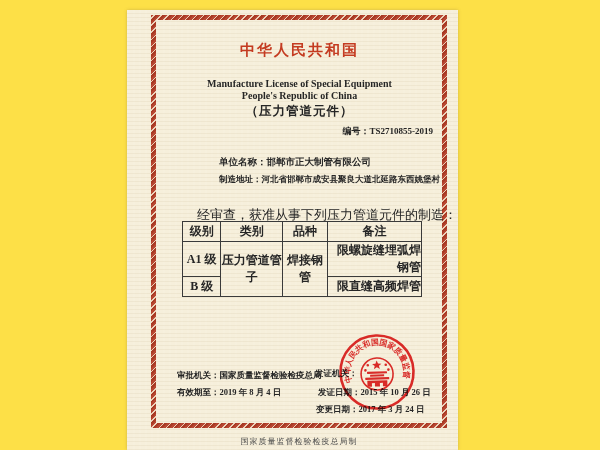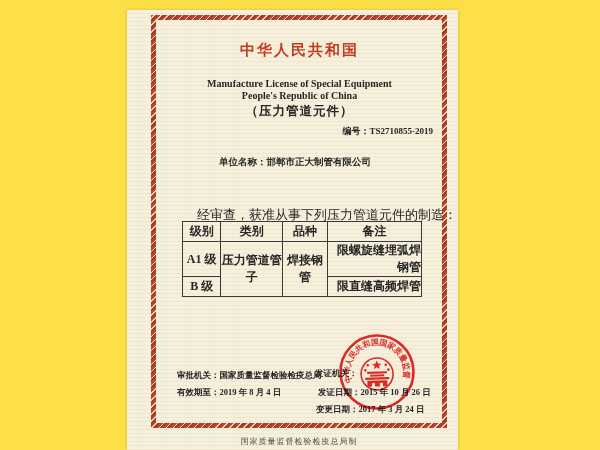--- a/index.html
+++ b/index.html
@@ -47,20 +47,21 @@
 
     <div class="inner">
       <div class="ctr red t-cn1">中华人民共和国</div>
       <div class="ctr ink t-en1">Manufacture License of Special Equipment</div>
       <div class="ctr ink t-en2">People's Republic of China</div>
       <div class="ctr ink t-sub">（压力管道元件）</div>
 
       <div class="serial ink">编号：TS2710855-2019</div>
 
       <div class="bodyline ink l-company">单位名称：邯郸市正大制管有限公司</div>
+      <div class="bodyline ink l-address">制造地址：河北省邯郸市成安县聚良大道北延路东西姚堡村</div>
       <div class="l-intro ink">经审查，获准从事下列压力管道元件的制造：</div>
 
       <table class="lic">
         <tbody>
             <tr>
           <th style="width:38px">级别</th>
           <th style="width:62px">类别</th>
           <th style="width:45px">品种</th>
           <th style="width:95px">备注</th>
         </tr>

